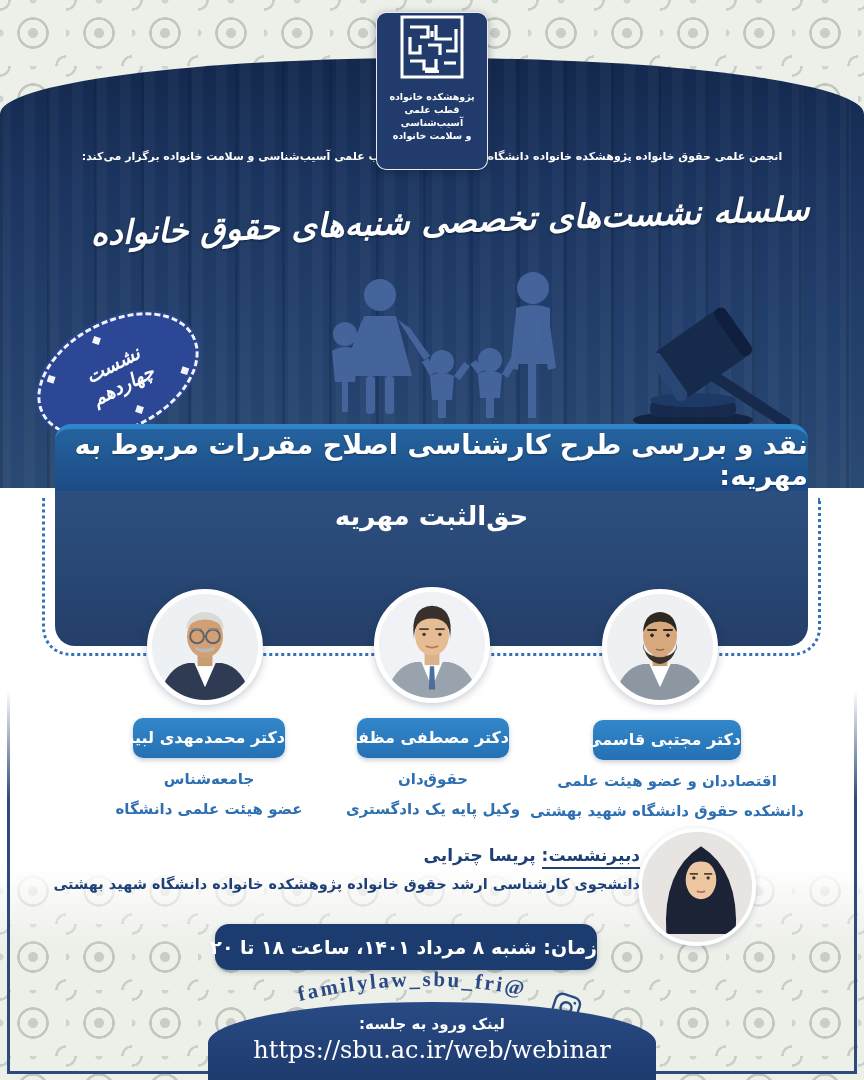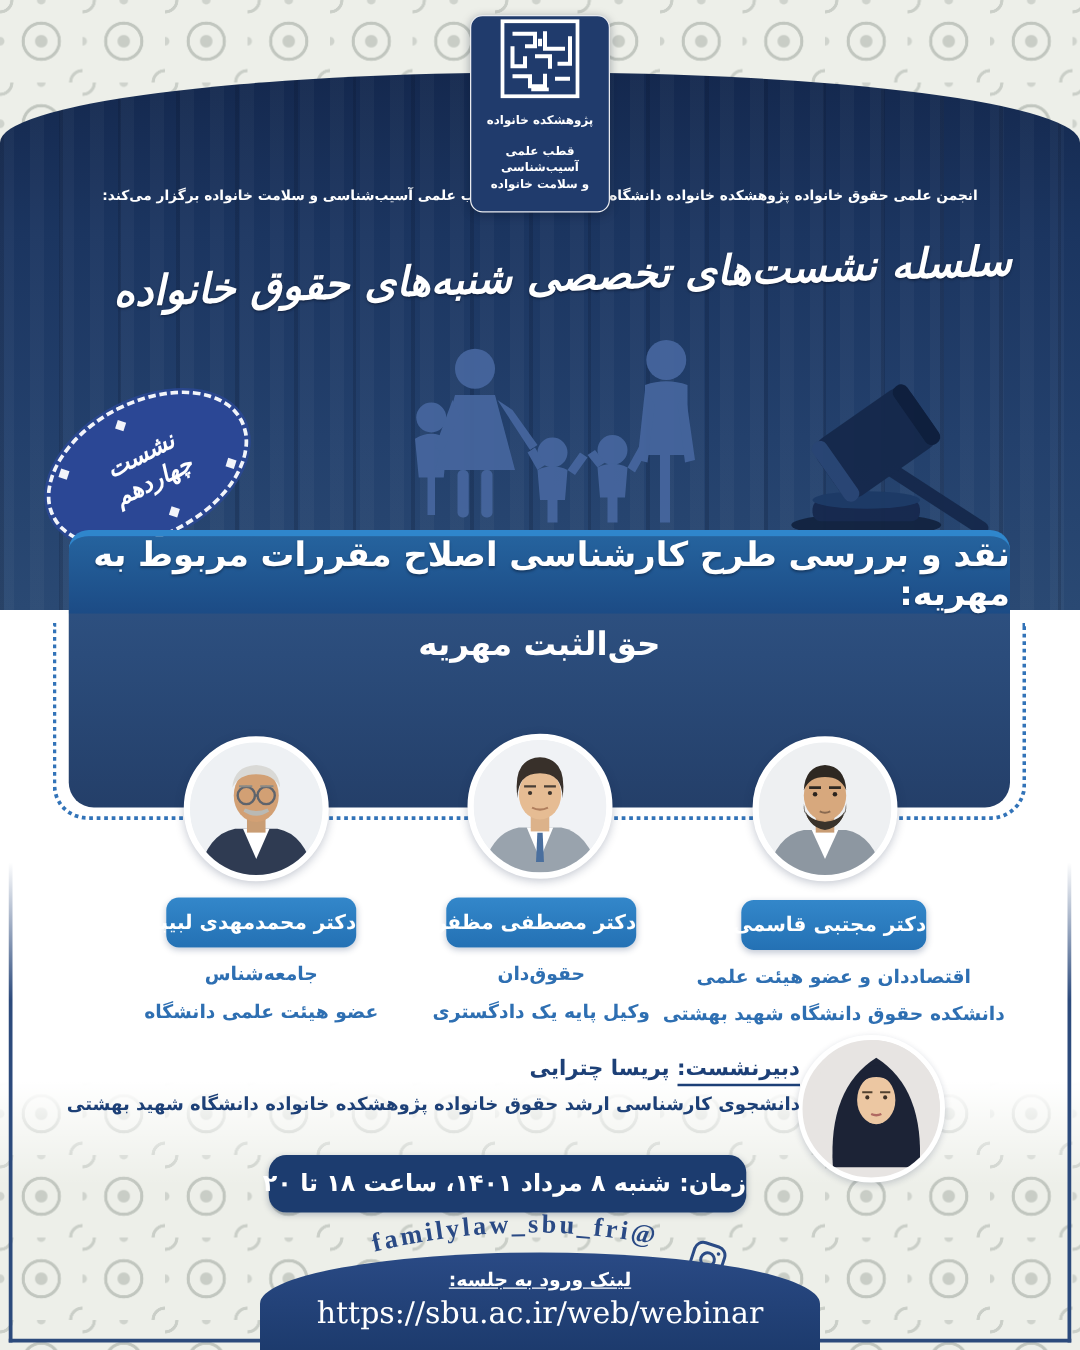--- a/index.html
+++ b/index.html
@@ -119,21 +119,21 @@
     box-shadow:0 2px 5px rgba(20,40,80,.25);
   }
   
   .insta{left:240px; top:952px; z-index:6;}
   
   .dome{
     left:208px; top:1002px; width:448px; height:82px;
     border-radius:100% 100% 0 0 / 100% 100% 0 0;
     background:linear-gradient(180deg,#2a4a85 0%, #1c3a6c 100%); z-index:6; text-align:center;
   }
-  .dome-label{margin-top:13px; color:#ffffff; font-size:15px; font-weight:bold; direction:rtl;text-decoration:underline;}
+  .dome-label{margin-top:13px; color:#ffffff; font-size:15px; font-weight:bold; direction:rtl;}
   .dome-url{margin-top:3px; color:#ffffff; font-size:24px; font-family:"DejaVu Serif","Liberation Serif",serif; direction:ltr;}
   
   .frame-left,.frame-right{top:690px; bottom:6px; width:3px; background:linear-gradient(180deg, rgba(44,74,124,0) 0, #2c4a7c 110px); z-index:5;}
   .frame-left{left:7px;} .frame-right{right:7px;}
   .frame-bottom{left:7px; right:7px; bottom:6px; height:3px; background:#2c4a7c; z-index:5;}
 </style>
 </head>
 <body>
 
 <div class="poster">
@@ -151,21 +151,21 @@
         <path d="M79,16 v22 h-10"></path>
         <path d="M33,24 v16 h10 v-8"></path>
         <path d="M51,32 h12 v10"></path>
         <path d="M33,48 h14 v8 h12 v-10"></path>
         <path d="M67,50 h12"></path>
         <path d="M55,18 v6"></path>
       </g>
       <rect x="48" y="57" width="14" height="3" fill="#ffffff"></rect>
     </svg>
     <div class="caption">پژوهشکده خانواده</div>
-    <div class="caption" style="margin-top:12px;">قطب علمی آسیب‌شناسی</div>
+    <div class="caption" style="margin-top:0;">قطب علمی آسیب‌شناسی</div>
     <div class="caption" style="margin-top:0;">و سلامت خانواده</div>
   </div>
 
   <div class="abs header-line">انجمن علمی حقوق خانواده پژوهشکده خانواده دانشگاه شهید بهشتی و قطب علمی آسیب‌شناسی و سلامت خانواده برگزار می‌کند:</div>
 
   <div class="abs series-title">سلسله نشست‌های تخصصی شنبه‌های حقوق خانواده</div>
 
   <div class="abs stamp">
     <div class="orn o1"></div>
     <div class="orn o2"></div>

